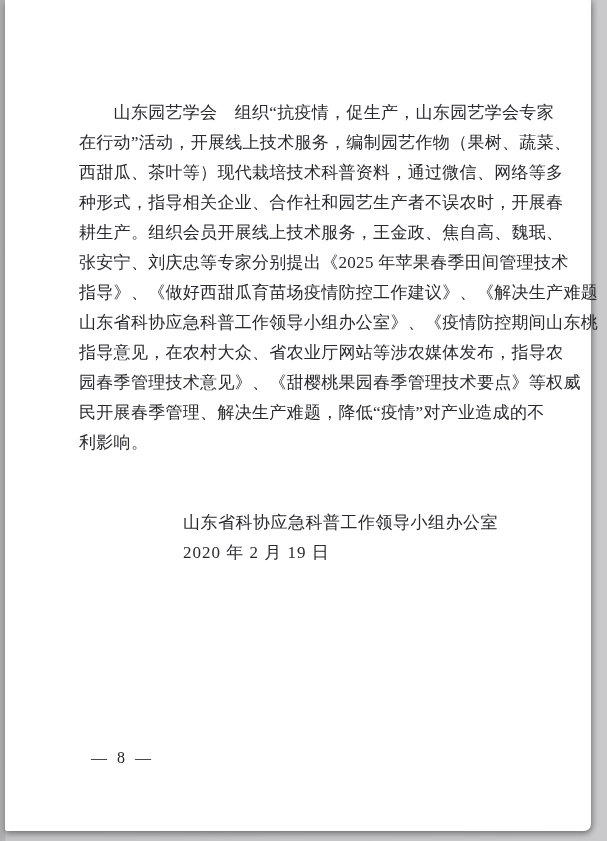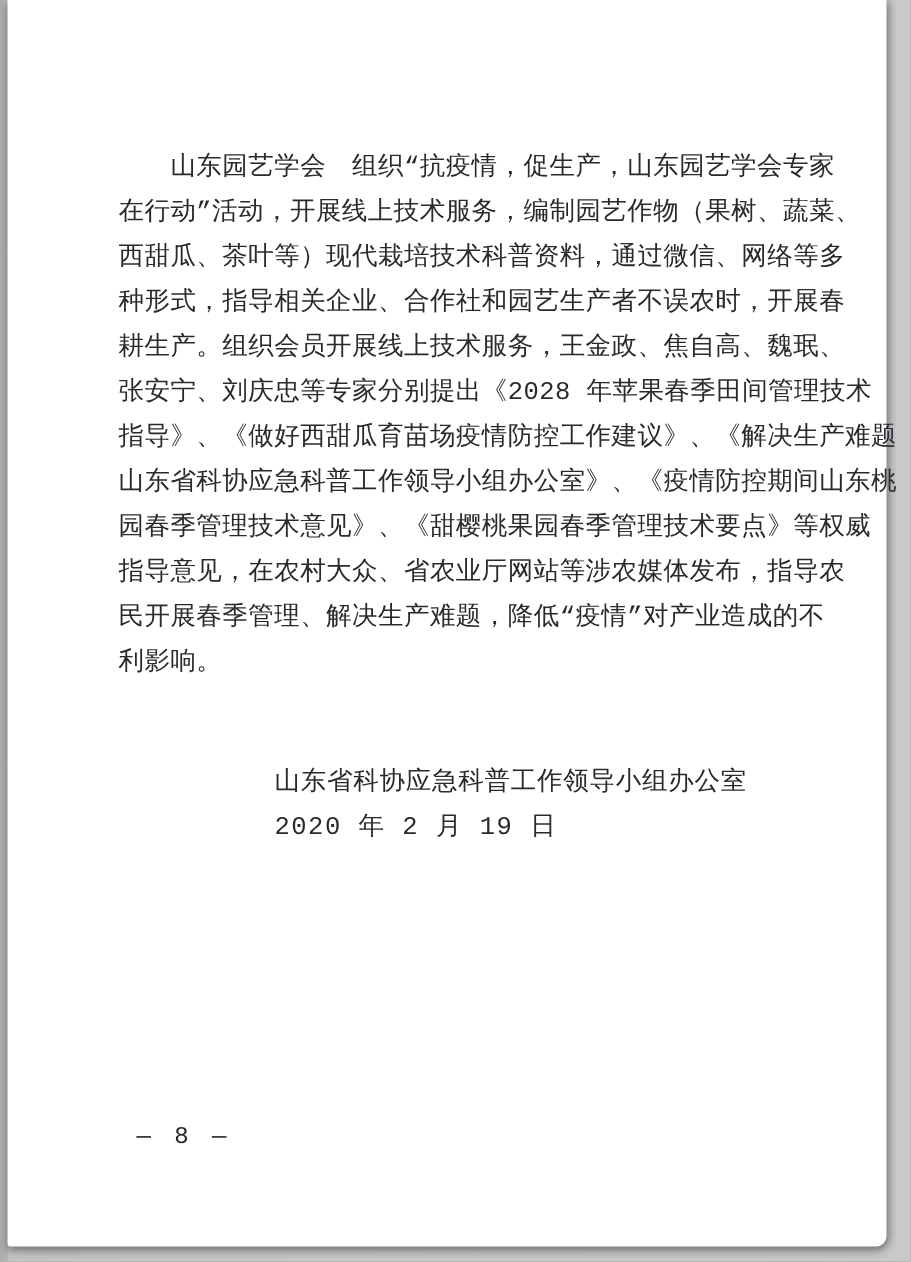--- a/index.html
+++ b/index.html
@@ -6,21 +6,21 @@
     margin: 0;
     padding: 0;
     background: #9a9a9e;
   }
   .canvas {
     position: relative;
     width: 607px;
     height: 841px;
     overflow: hidden;
     background: linear-gradient(90deg, #aeaeb1 0px, #b4b4b7 5px, #c6c6c8 6px, #c9c9cb 100%);
-    font-family: Liberation Mono, monospace;
+    font-family: Liberation Serif, serif;
   }
   .page {
     position: absolute;
     left: 5px;
     top: 0;
     width: 586px;
     height: 831px;
     background: #ffffff;
     border-radius: 0 0 7px 2px;
     box-shadow: 0 3px 6px rgba(40,40,45,0.45), 3px 0 5px rgba(40,40,45,0.18);
@@ -70,25 +70,25 @@
 
 <div class="canvas">
   <div class="page">
 
     <div class="body-text">
         <p class="line">　　山东园艺学会　组织“抗疫情，促生产，山东园艺学会专家</p>
         <p class="line">在行动”活动，开展线上技术服务，编制园艺作物（果树、蔬菜、</p>
         <p class="line">西甜瓜、茶叶等）现代栽培技术科普资料，通过微信、网络等多</p>
         <p class="line">种形式，指导相关企业、合作社和园艺生产者不误农时，开展春</p>
         <p class="line">耕生产。组织会员开展线上技术服务，王金政、焦自高、魏珉、</p>
-        <p class="line">张安宁、刘庆忠等专家分别提出《2028 年苹果春季田间管理技术</p>
+        <p class="line">张安宁、刘庆忠等专家分别提出《2025 年苹果春季田间管理技术</p>
         <p class="line">指导》、《做好西甜瓜育苗场疫情防控工作建议》、《解决生产难题</p>
         <p class="line">山东省科协应急科普工作领导小组办公室》、《疫情防控期间山东桃</p>
+        <p class="line">指导意见，在农村大众、省农业厅网站等涉农媒体发布，指导农</p>
         <p class="line">园春季管理技术意见》、《甜樱桃果园春季管理技术要点》等权威</p>
-        <p class="line">指导意见，在农村大众、省农业厅网站等涉农媒体发布，指导农</p>
         <p class="line">民开展春季管理、解决生产难题，降低“疫情”对产业造成的不</p>
         <p class="line">利影响。</p>
       </div>
 
     <div class="closing">
       <div class="signature-line">山东省科协应急科普工作领导小组办公室</div>
       <div class="date-line">2020 年 2 月 19 日</div>
     </div>
 
     <div class="page-number">— 8 —</div>

